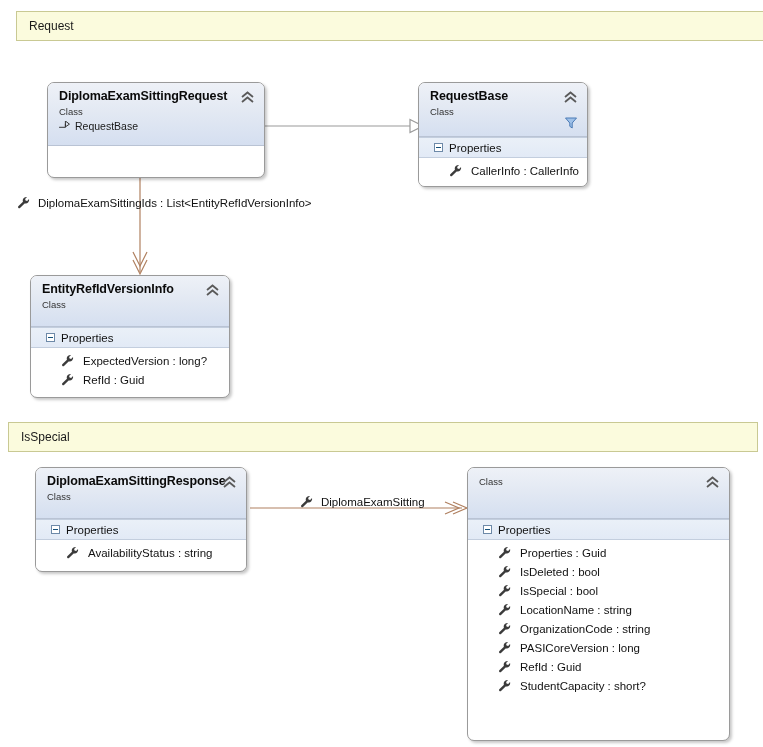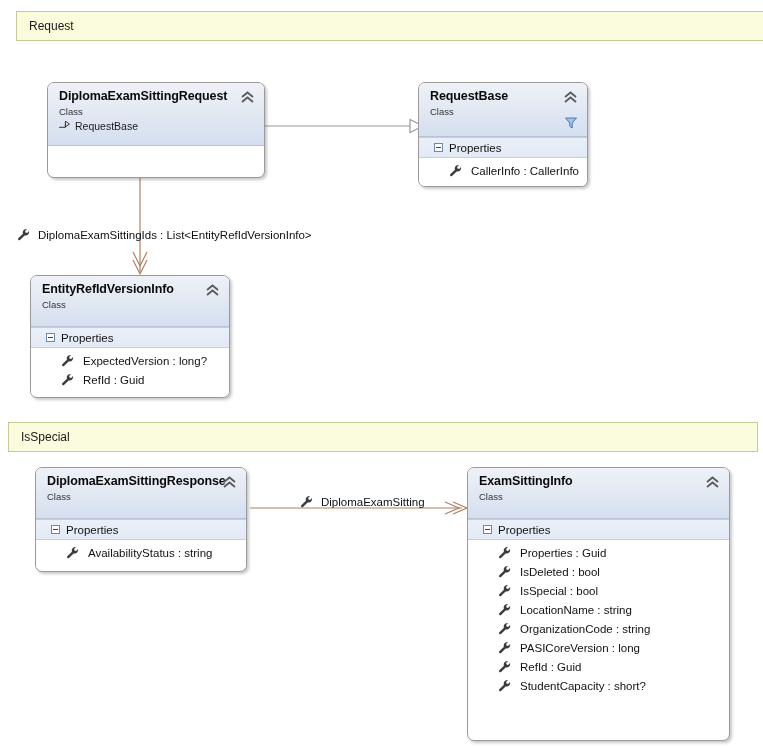--- a/index.html
+++ b/index.html
@@ -185,21 +185,21 @@
   </div>
 
   <div class="conn" style="left:128px; top:176px; width:24px; height:104px;">
     <svg width="24" height="104" viewBox="0 0 24 104">
       <line x1="12" y1="0" x2="12" y2="96" stroke="#b08060" stroke-width="1.2"></line>
       <polyline points="5,84 12,98 19,84" fill="none" stroke="#b08060" stroke-width="1.2"></polyline>
       <polyline points="5,76 12,90 19,76" fill="none" stroke="#b08060" stroke-width="1.2"></polyline>
     </svg>
   </div>
 
-  <div class="conn-label" style="left:17px; top:228px;justify-content:center;">
+  <div class="conn-label" style="left:17px; top:196px;justify-content:center;">
     <span class="wrench">
       <svg width="13" height="13" viewBox="0 0 16 16">
         <path d="M11.3 1.2a4.3 4.3 0 0 0-4.0 5.8L1.6 12.7a1.5 1.5 0 0 0 2.1 2.1l5.7-5.7a4.3 4.3 0 0 0 5.4-5.3l-2.3 2.3-2.0-.5-.5-2.0 2.3-2.3a4.4 4.4 0 0 0-1.0-.1z" fill="#3b3b3b"></path>
       </svg>
     </span>
     <span>DiplomaExamSittingIds : List&lt;EntityRefIdVersionInfo&gt;</span>
   </div>
 
   <div class="classbox" style="left:35px; top:82px; width:218px; height:96px;margin-left:12px;">
     <div class="cb-header" style="height:63px;">
@@ -335,21 +335,20 @@
             <path d="M11.3 1.2a4.3 4.3 0 0 0-4.0 5.8L1.6 12.7a1.5 1.5 0 0 0 2.1 2.1l5.7-5.7a4.3 4.3 0 0 0 5.4-5.3l-2.3 2.3-2.0-.5-.5-2.0 2.3-2.3a4.4 4.4 0 0 0-1.0-.1z" fill="#3b3b3b"></path>
           </svg>
         </span>
         <span class="mname">AvailabilityStatus : string</span>
       </div>
     </div>
   </div>
 
   <div class="classbox" style="left:467px; top:467px; width:263px; height:274px;">
     <div class="cb-header" style="height:51px;">
-      <div class="cb-title">ExamSittingInfo</div>
       <div class="cb-stereo">Class</div>
       <span class="chev">
         <svg width="15" height="13" viewBox="0 0 15 13">
           <polyline points="2,6 7.5,1.5 13,6" fill="none" stroke="#5a5a5a" stroke-width="1.8"></polyline>
           <polyline points="2,11 7.5,6.5 13,11" fill="none" stroke="#5a5a5a" stroke-width="1.8"></polyline>
         </svg>
       </span>
     </div>
     <div class="cb-group">
       <span class="expander"></span>

